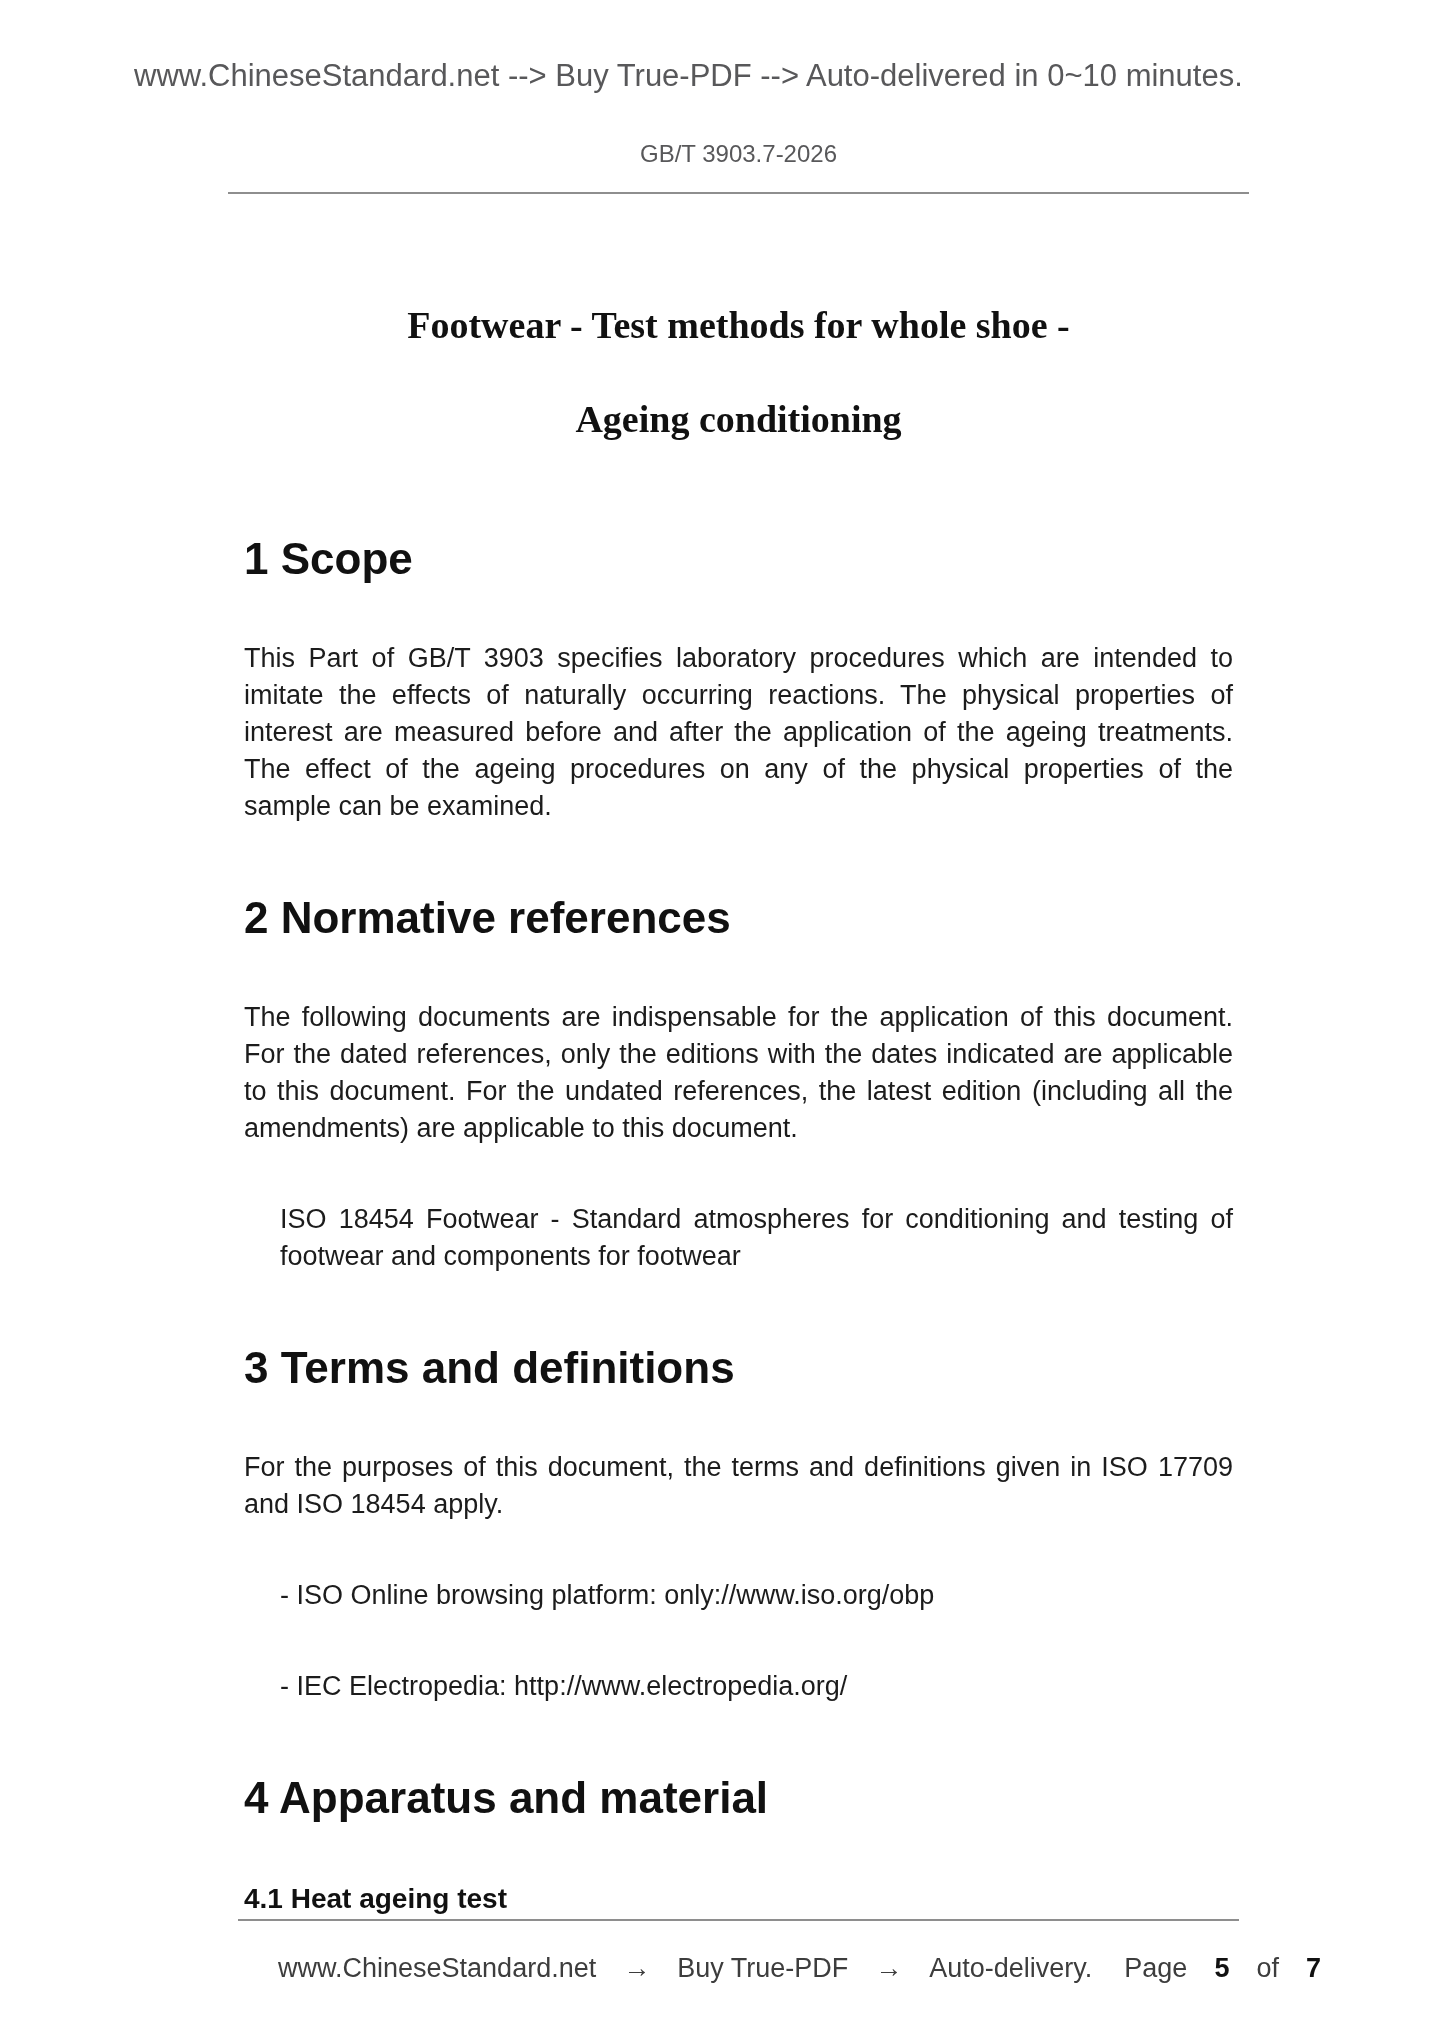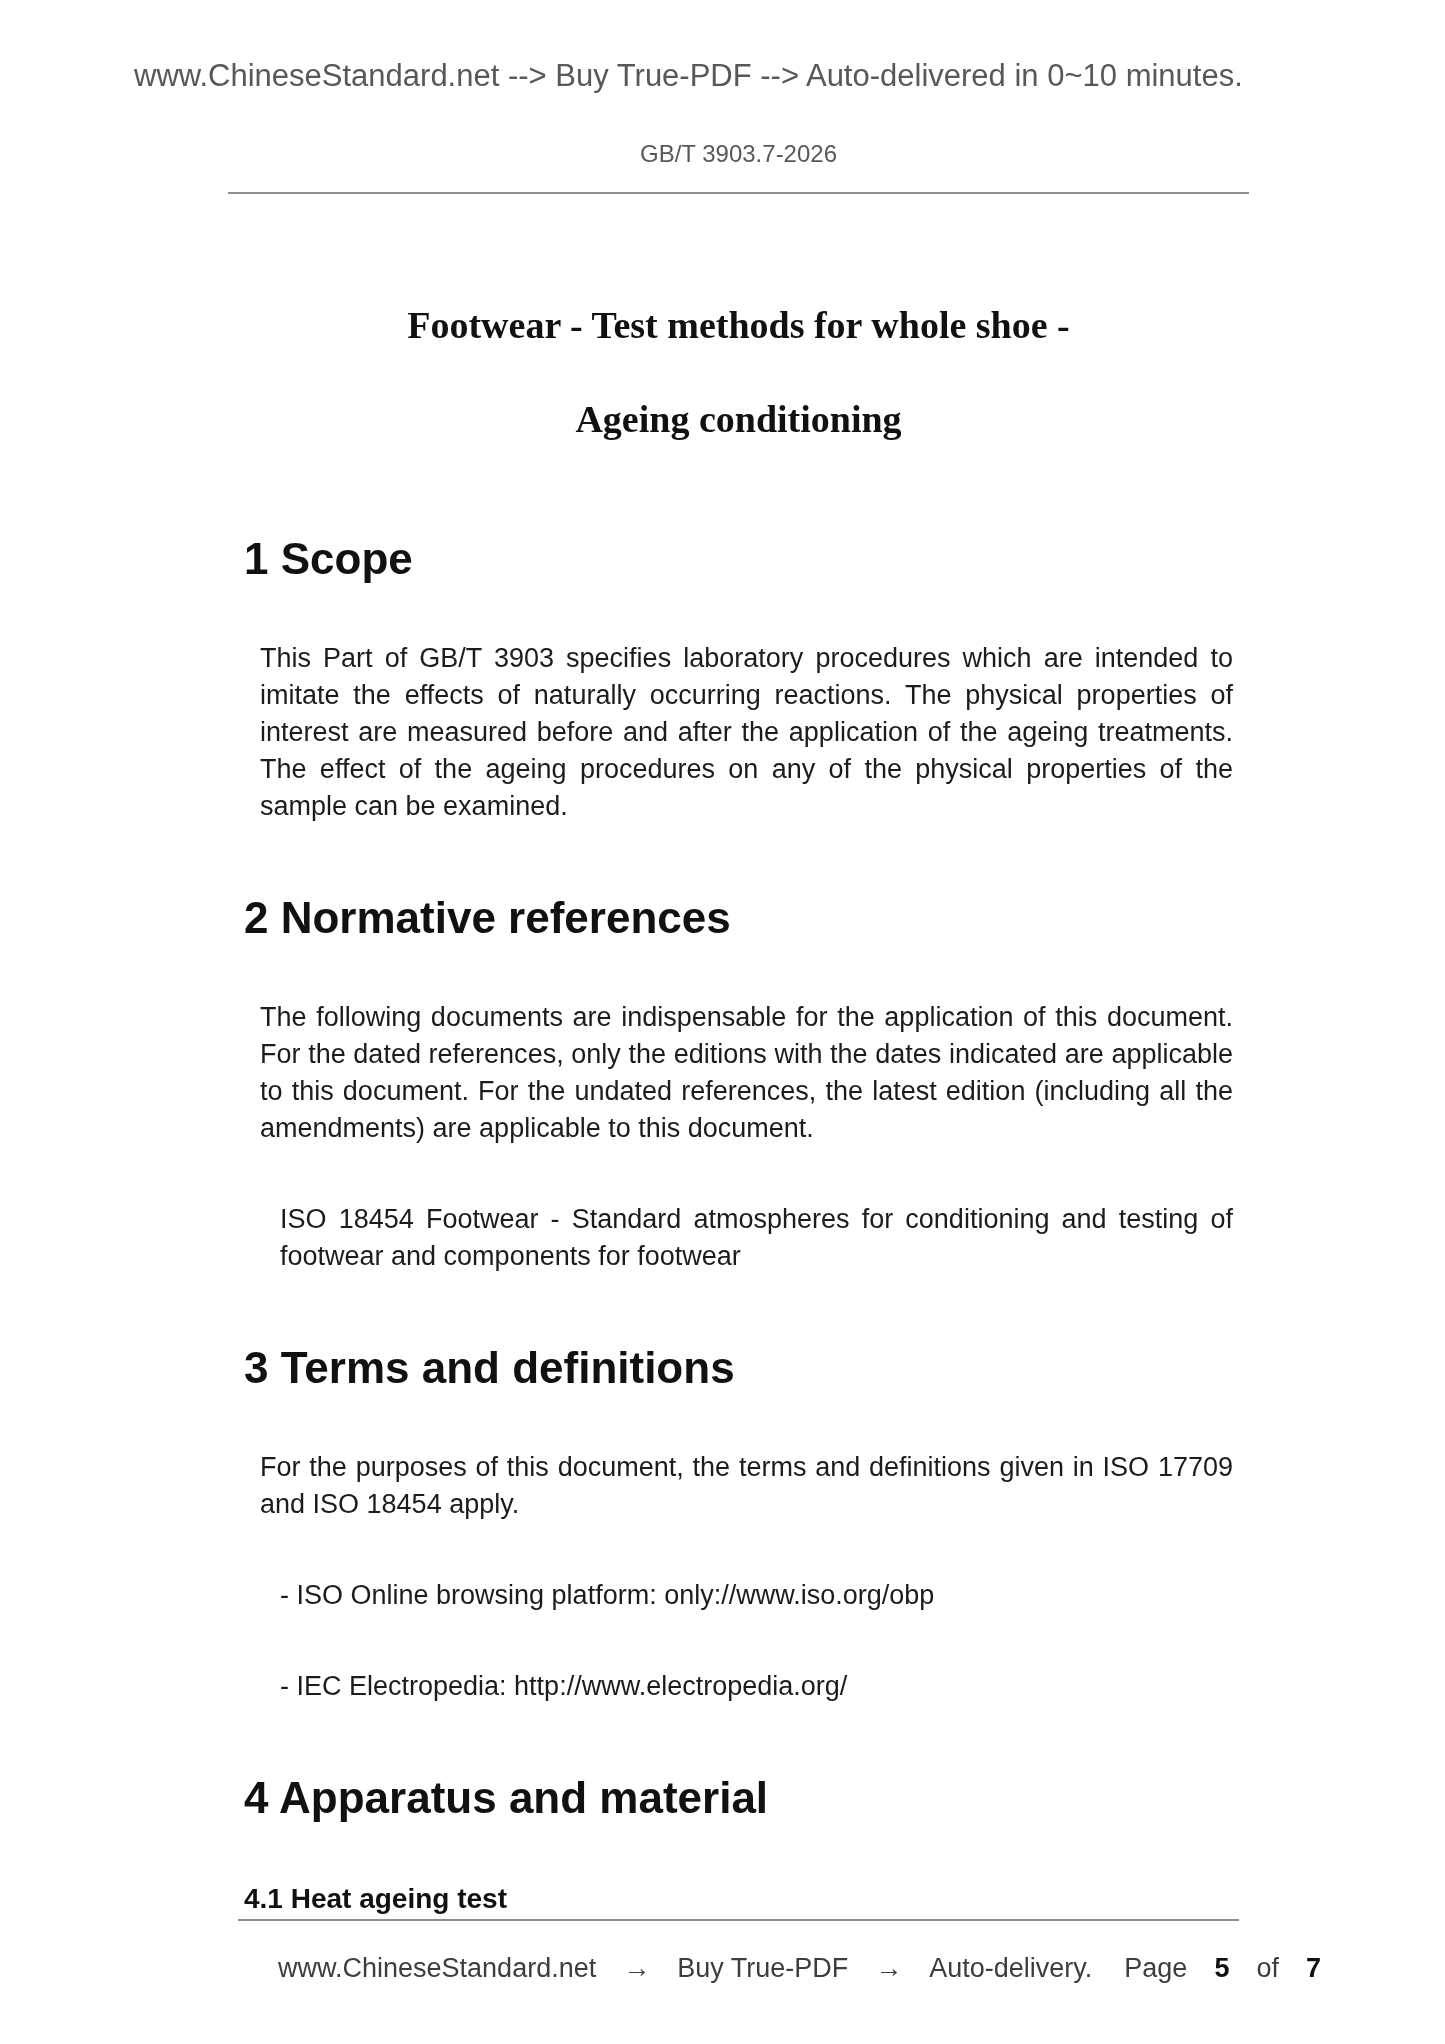--- a/index.html
+++ b/index.html
@@ -58,21 +58,20 @@
     font-weight: bold;
     color: #111111;
     line-height: 42px;
   }
   p.body-p {
     margin-top: 44px;
     font-size: 27px;
     line-height: 37px;
     text-align: justify;
     color: #1c1c1c;
-    margin-left: 16px;
   }
   p.indent-p {
     margin-top: 38px;
     margin-left: 36px;
     font-size: 27px;
     line-height: 37px;
     text-align: justify;
     color: #1c1c1c;
   }
   p.link-line {

